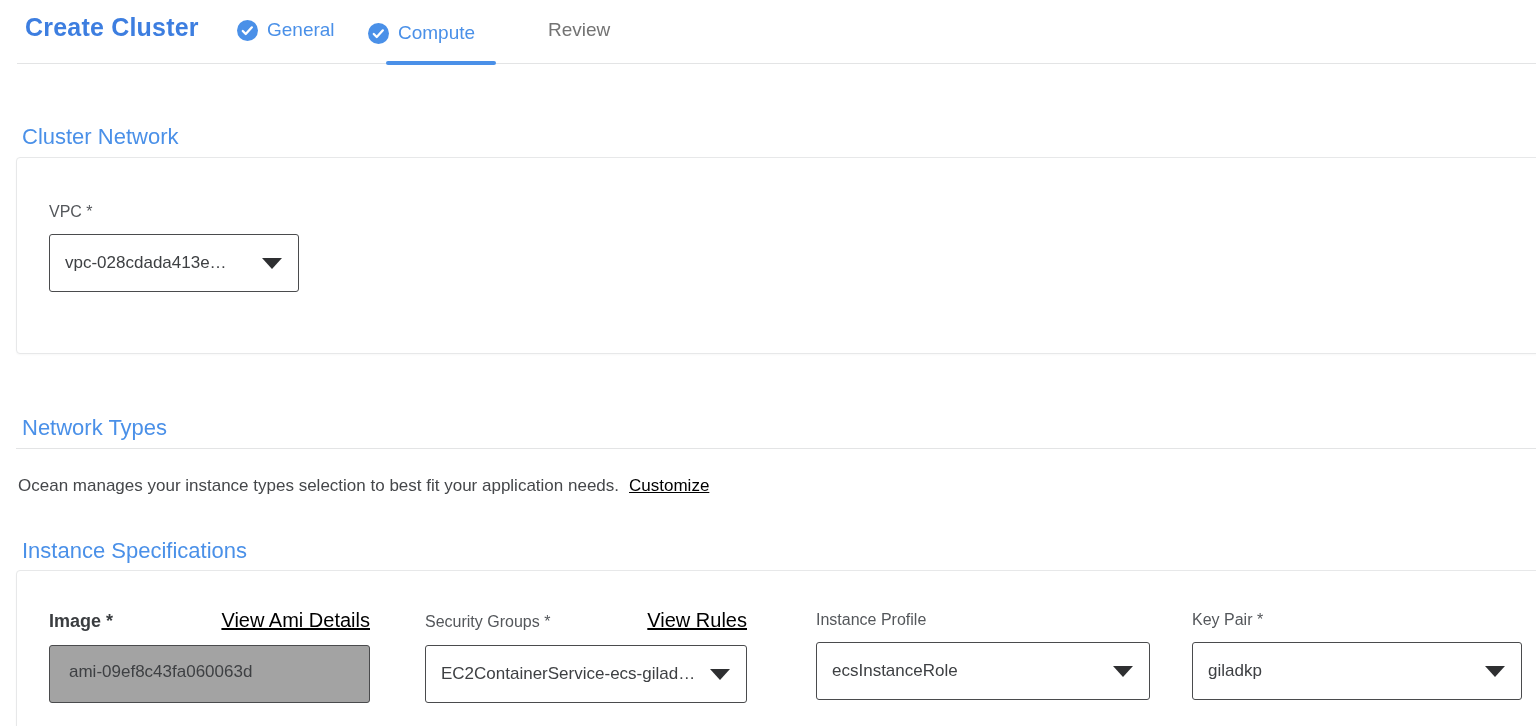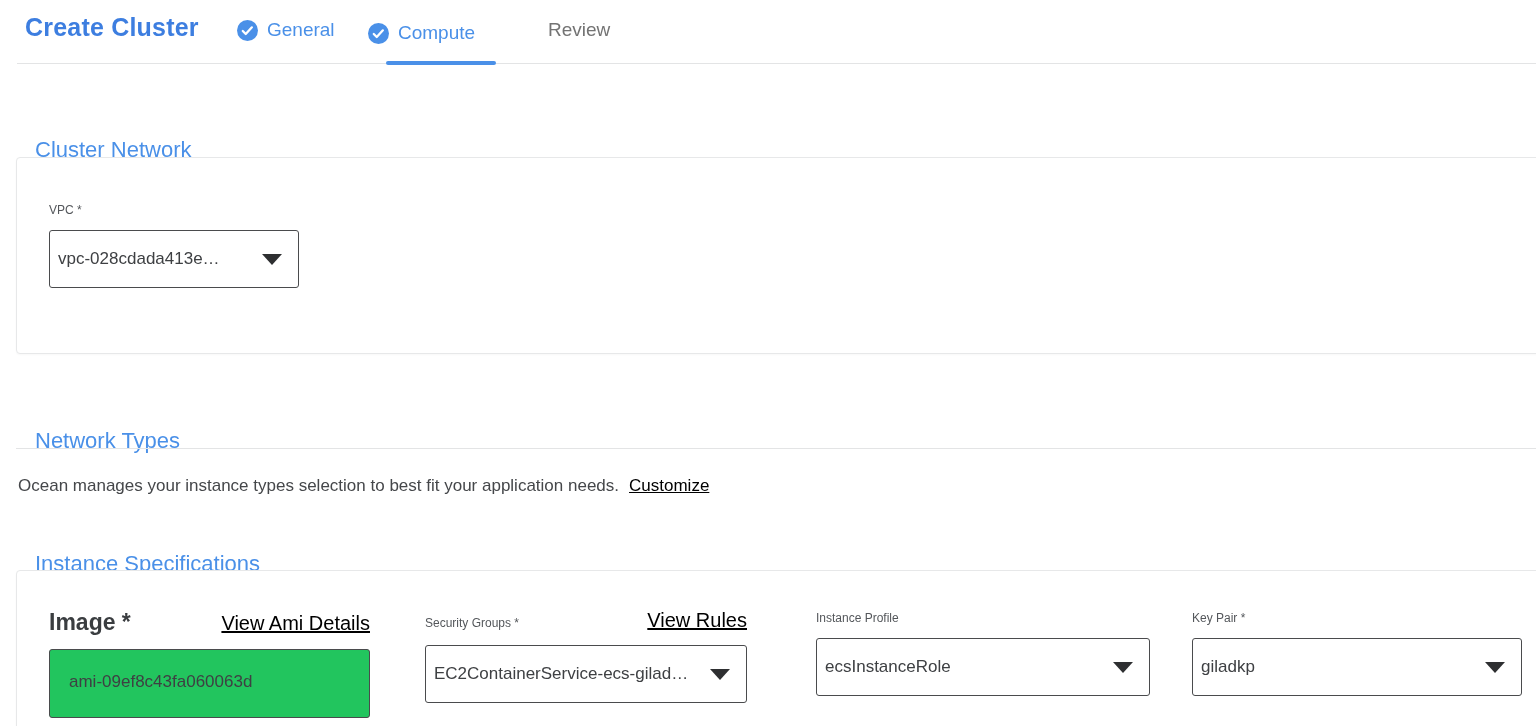--- a/index.html
+++ b/index.html
@@ -28,21 +28,21 @@
   .header-divider {
     position:absolute; left:17px; right:0; top:63px; height:1px; background:#e3e4e5;
   }
   .active-tab-indicator {
     position:absolute; left:386px; top:61px; width:110px; height:4px;
     background:#4a90e8; border-radius:2px;
   }
 
   
   .section-heading {
-    position:absolute; left:18px; margin:17px;
+    position:absolute; left:18px; margin:4px;
     font-size:22px; font-weight:400; color:#4a90e8;
   }
   .h-network  { top:120px; }
   .h-machine  { top:411px; }
   .h-instance { top:534px; }
 
   
   .card {
     position:absolute; left:16px; right:-6px; background:#fff;
     border:1px solid #e7e8e9; border-radius:4px;
@@ -58,46 +58,46 @@
   
   .description {
     position:absolute; left:18px; top:476px; font-size:17px; color:#45474a; white-space:nowrap;
   }
   a.link { color:#000000; text-decoration:underline; cursor:pointer; }
   .description a.link { margin-left:10px; }
 
   
   .field { position:absolute; }
   .field-label {
-    font-size:12px; color:#54575b; display:block; margin-bottom:13px; white-space:nowrap;
+    font-size:16px; color:#54575b; display:block; margin-bottom:13px; white-space:nowrap;
   }
   .label-row {
     display:flex; justify-content:space-between; align-items:baseline; margin-bottom:13px;
   }
   .label-row .field-label { margin-bottom:0; }
   .label-row a.link { font-size:20px; }
-  .field-label.strong { font-size:23px; font-weight:700; color:#3a3d40; }
+  .field-label.strong { font-size:18px; font-weight:700; color:#3a3d40; }
 
   .select-box {
     height:58px; border:1px solid #4a4b4d; border-radius:3px; background:#fff;
     display:flex; align-items:center; justify-content:space-between;
-    padding:0 16px 0 8px; cursor:pointer;
+    padding:0 16px 0 15px; cursor:pointer;
   }
   .select-value {
     font-size:17px; color:#3e4043; white-space:nowrap; overflow:hidden;
   }
   .caret-down-icon {
     width:0; height:0; flex:none; margin-left:12px;
     border-left:10px solid transparent; border-right:10px solid transparent;
     border-top:11px solid #2e2f31;
   }
   .text-input {
-    width:100%; height:69px; border:1px solid #4a4b4d; border-radius:3px;
+    width:100%; height:58px; border:1px solid #4a4b4d; border-radius:3px;
     padding:0 12px 4px 19px; font-size:17px; color:#3e4043;
-    font-family:"Liberation Sans", sans-serif; background:#22c55e; outline:none;
+    font-family:"Liberation Sans", sans-serif; background:#a3a3a3; outline:none;
   }
 
   
   .f-vpc     { left:32px;  top:45px; width:250px; }
   .f-subnets { left:327px; top:45px; width:293px; }
 
   
   .f-image    { left:32px;   top:38px; width:321px; }
   .f-secgroup { left:408px;  top:38px; width:322px; }
   .f-profile  { left:799px;  top:40px; width:334px; }

